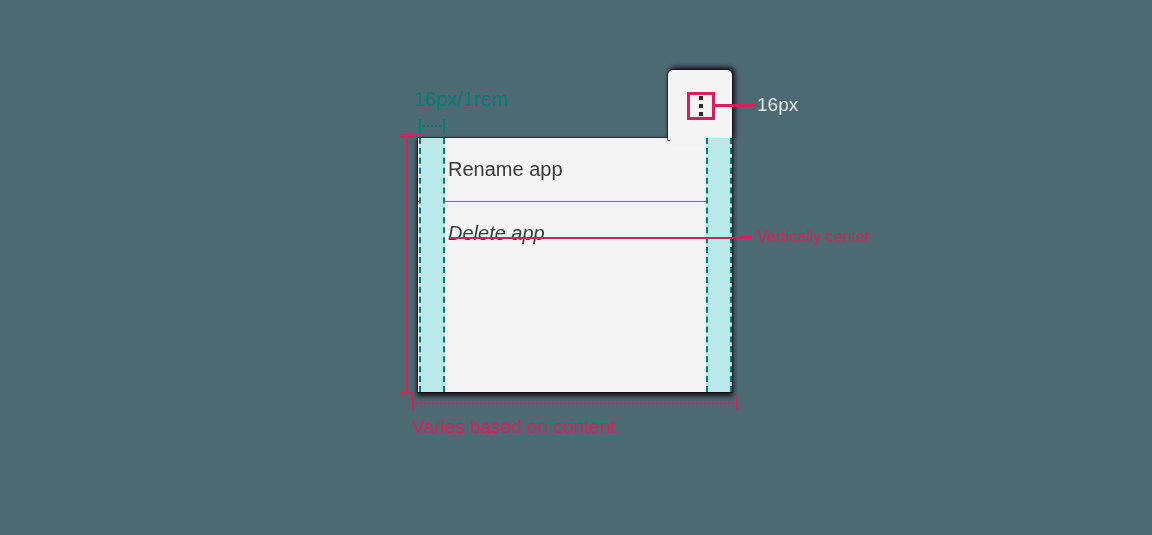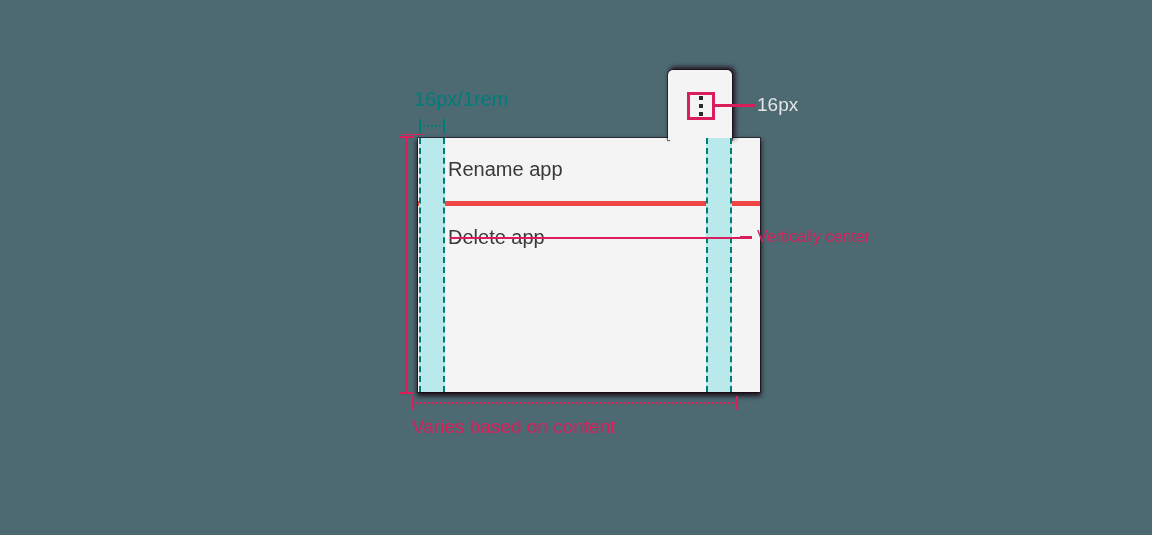--- a/index.html
+++ b/index.html
@@ -27,21 +27,20 @@
   .menu-panel {
     position: absolute;
     left: 418px;
     top: 138px;
     width: 314px;
     height: 254px;
     background: #f4f4f4;
     box-shadow: 0 3px 5px 1px rgba(22,4,14,0.92),
                 0 0 0 1px rgba(22,4,14,0.55);
     z-index: 5;
-    padding-left: 28px;
   }
 
   
   .menu-trigger {
     position: absolute;
     left: 668px;
     top: 70px;
     width: 64px;
     height: 70px;
     background: #f4f4f4;
@@ -103,21 +102,22 @@
     height: 63px;
     line-height: 63px;
     padding-left: 30px;
     font-size: 20px;
     color: #393939;
     white-space: nowrap;
     box-sizing: border-box;
     position: relative;
   }
   .menu-item.divided {
-    border-top: 5px solid #ef4444;
+    border-top: 1px solid #ef4444;
+    font-style: italic;
   }
 
   
   .pad-band {
     position: absolute;
     top: 138px;
     height: 254px;
     background: #b9e9ea;
     border-left: 2px dashed #007d79;
     border-right: 2px dashed #007d79;

